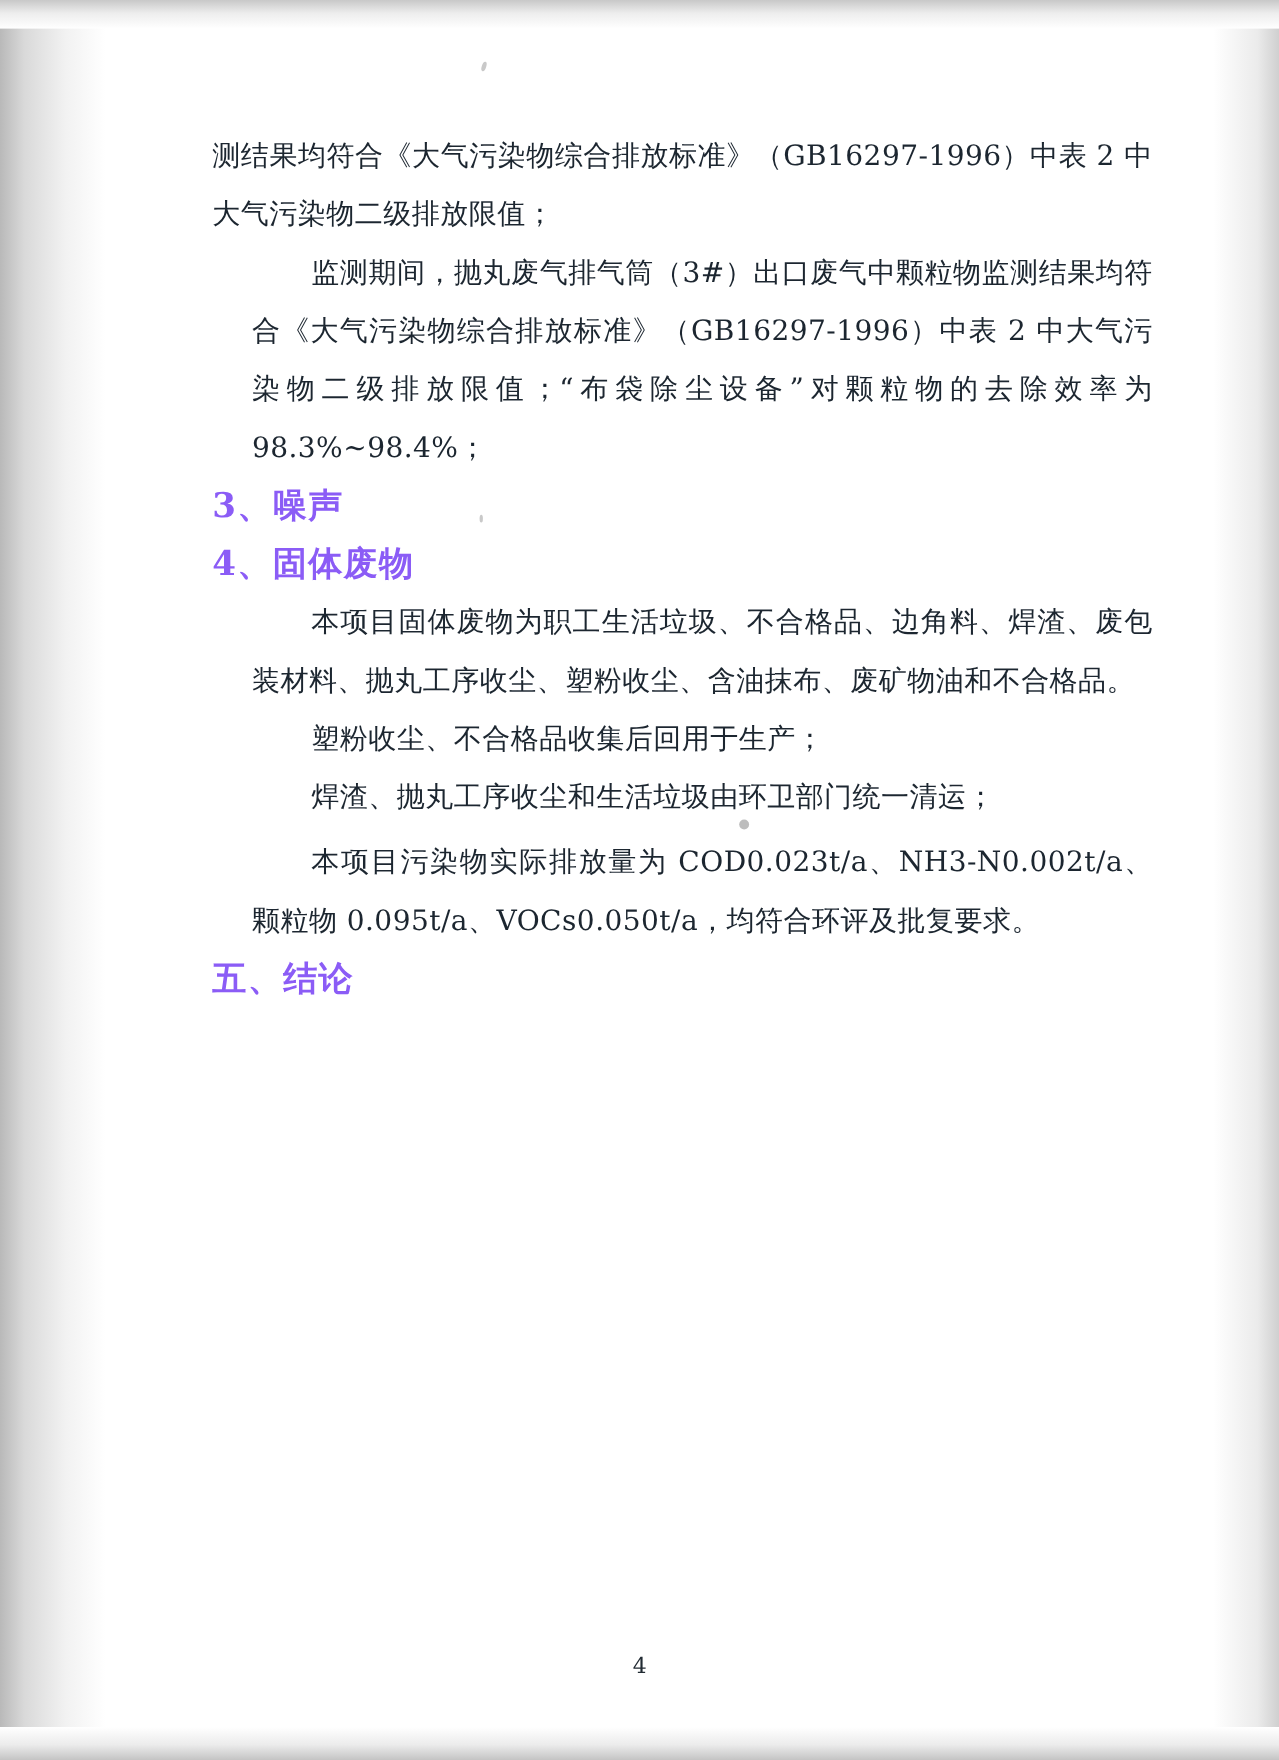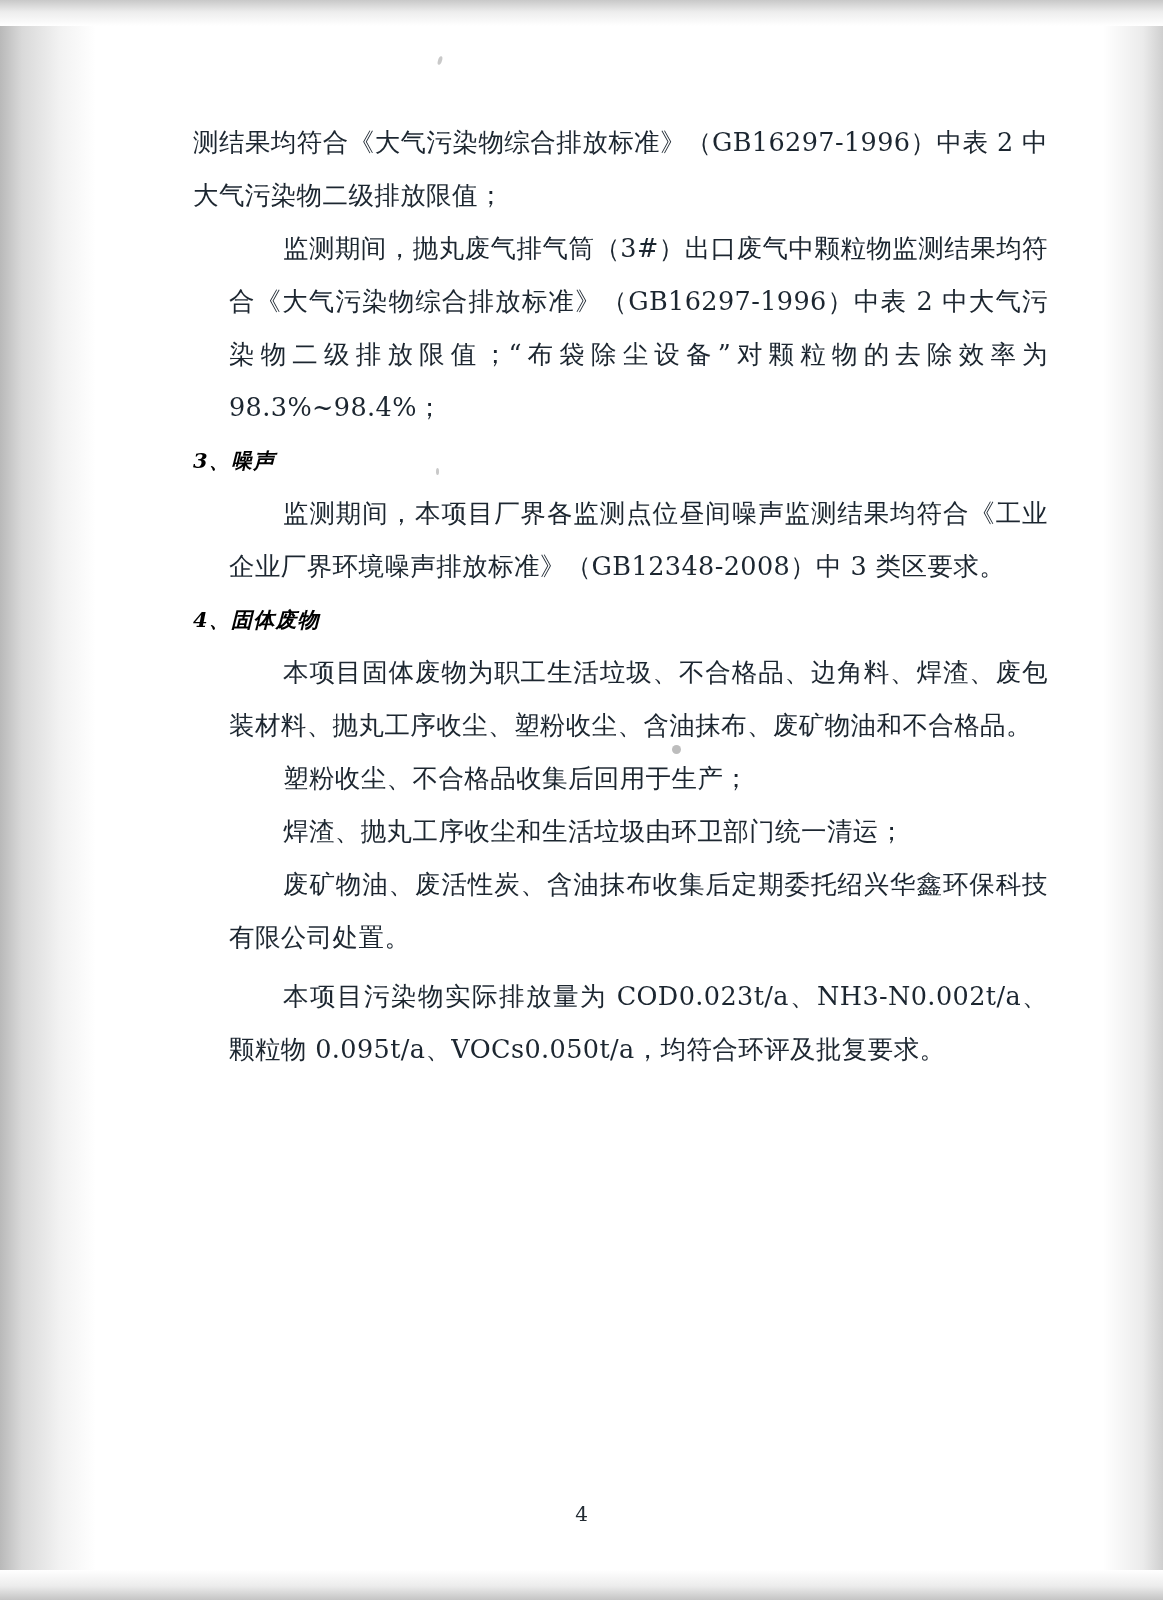--- a/index.html
+++ b/index.html
@@ -67,27 +67,26 @@
   }
   p.indent {
     text-indent: 54px;
     margin-left: 36px;
   }
   p.noindent {
     text-indent: 0;
   }
   h2.heading {
     margin: 0;
-    font-size: 21px;
+    font-size: 31px;
     line-height: 53px;
     font-weight: bold;
     letter-spacing: 1.2px;
-    color: #000000;
+    color: #8b5cf6;
     text-indent: 0;
-    font-style: italic;
   }
   .gap-small { height: 6px; }
 
   .page-number {
     position: absolute;
     left: 0;
     right: 0;
     top: 1502px;
     text-align: center;
     font-size: 20px;
@@ -116,30 +115,29 @@
   <div class="speckle" style="left:438px; top:56px; width:4px; height:9px; transform:rotate(18deg);"></div>
   <div class="speckle" style="left:436px; top:468px; width:3px; height:7px;"></div>
   <div class="speckle" style="left:672px; top:745px; width:9px; height:9px; background:#bdbdbd;"></div>
 
   <div class="content">
 
     <p class="noindent">测结果均符合《大气污染物综合排放标准》（GB16297-1996）中表 2 中大气污染物二级排放限值；</p>
     <p class="indent">监测期间，抛丸废气排气筒（3#）出口废气中颗粒物监测结果均符合《大气污染物综合排放标准》（GB16297-1996）中表 2 中大气污染物二级排放限值；“布袋除尘设备”对颗粒物的去除效率为 98.3%~98.4%；</p>
 
     <h2 class="heading">3、噪声</h2>
-    <p class="indent">监测期间，本项目厂界各监测点位昼间噪声监测结果均符合《工业企业厂界环境噪声排放标准》（GB12348-2008）中 3 类区要求。</p>
 
     <h2 class="heading">4、固体废物</h2>
     <p class="indent">本项目固体废物为职工生活垃圾、不合格品、边角料、焊渣、废包装材料、抛丸工序收尘、塑粉收尘、含油抹布、废矿物油和不合格品。</p>
     <p class="indent">塑粉收尘、不合格品收集后回用于生产；</p>
     <p class="indent">焊渣、抛丸工序收尘和生活垃圾由环卫部门统一清运；</p>
-    <p class="indent">废矿物油、废活性炭、含油抹布收集后定期委托绍兴华鑫环保科技有限公司处置。</p>
 
     <div class="gap-small"></div>
     <p class="indent">本项目污染物实际排放量为 COD0.023t/a、NH3-N0.002t/a、颗粒物 0.095t/a、VOCs0.050t/a，均符合环评及批复要求。</p>
 
+    <h2 class="heading">五、结论</h2>
     <div class="gap-small"></div>
 
   </div>
 
   <div class="page-number">4</div>
 
 </div>
 
 </body></html>

